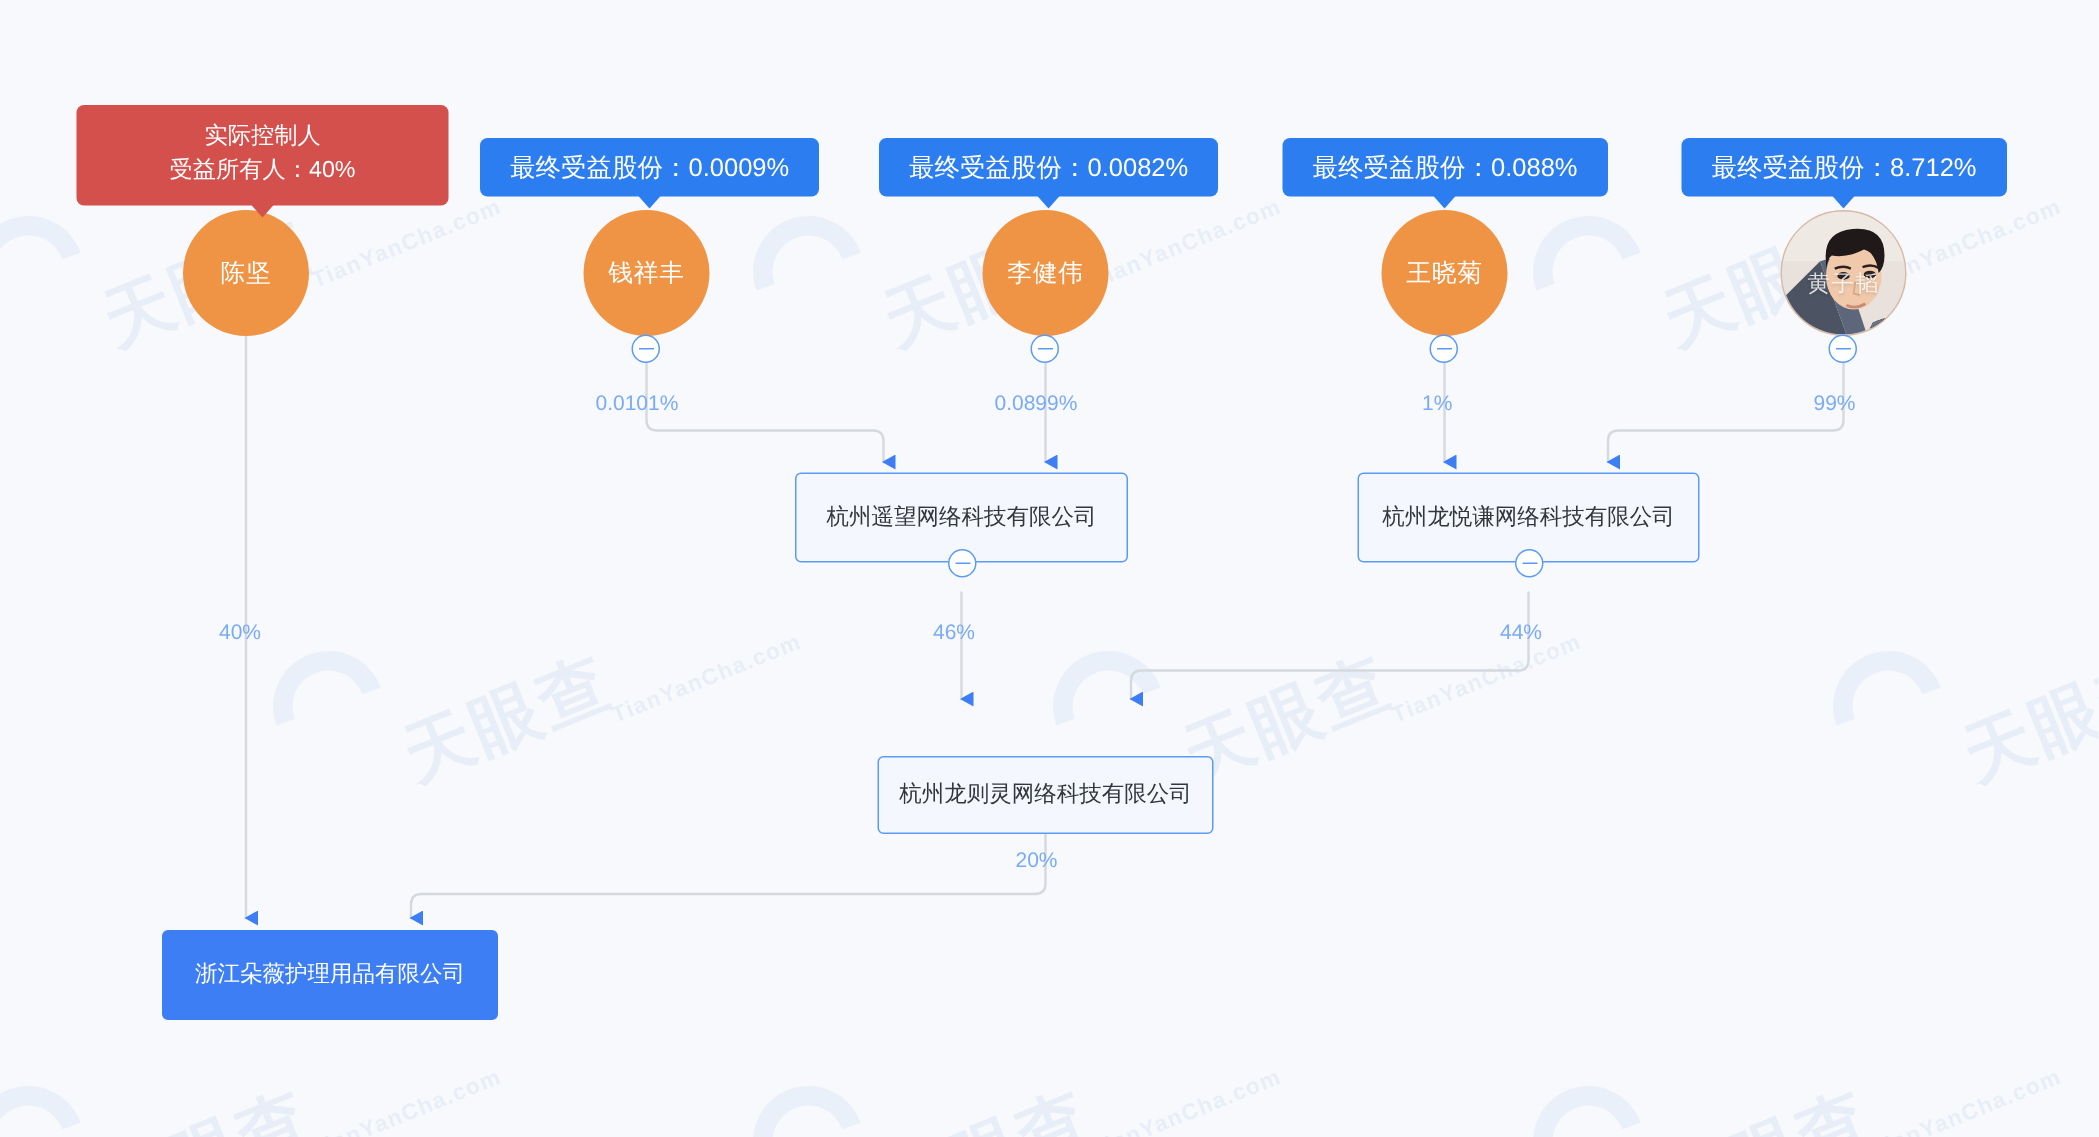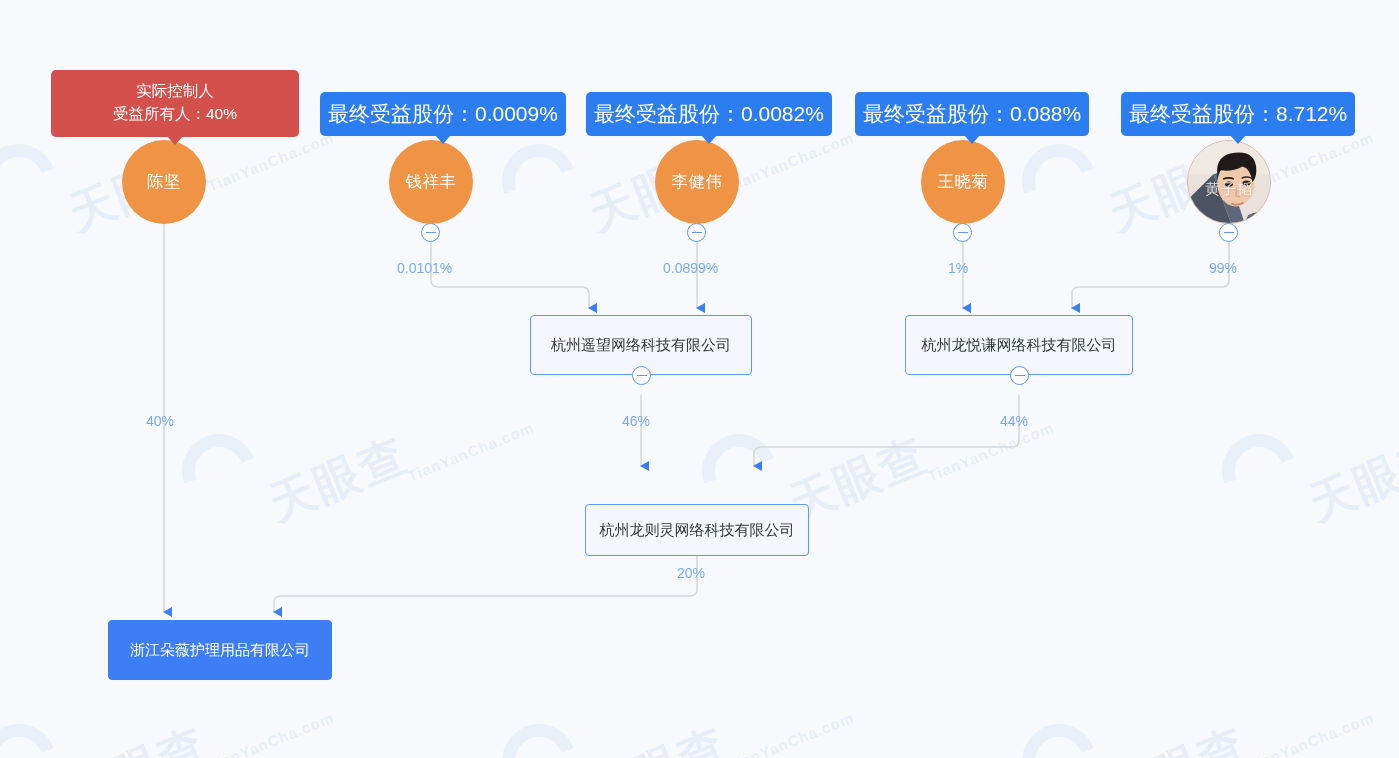--- a/index.html
+++ b/index.html
@@ -93,22 +93,22 @@
     bottom: -8px;
     margin-left: -8px;
     width: 0; height: 0;
     border-left: 8px solid transparent;
     border-right: 8px solid transparent;
     border-top: 9px solid currentColor;
   }
   .badge-blue {
     background: #2c7ef0;
     color: #2c7ef0;
-    padding: 8px 8px;
-    font-size: 21px;
+    padding: 8px 20px;
+    font-size: 17px;
   }
   .badge-blue .badge-text { color: #ffffff; }
   .badge-red {
     background: #d3504c;
     color: #d3504c;
     padding: 9px 18px 11px;
     font-size: 15.5px;
     line-height: 1.5;
   }
   .badge-red .badge-text { color: #ffffff; display: block; }

